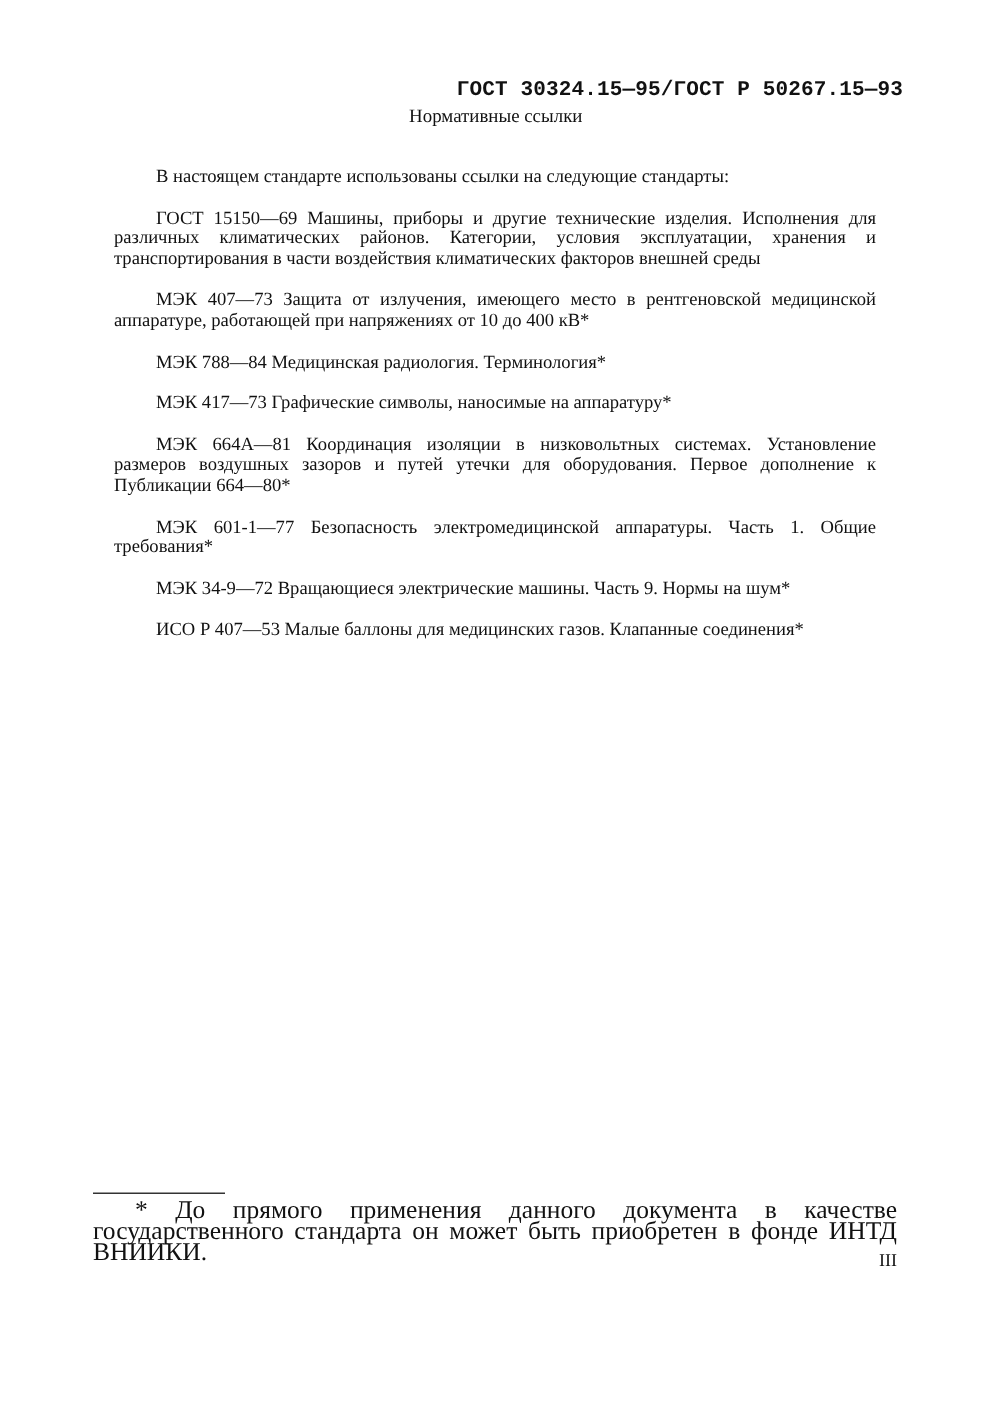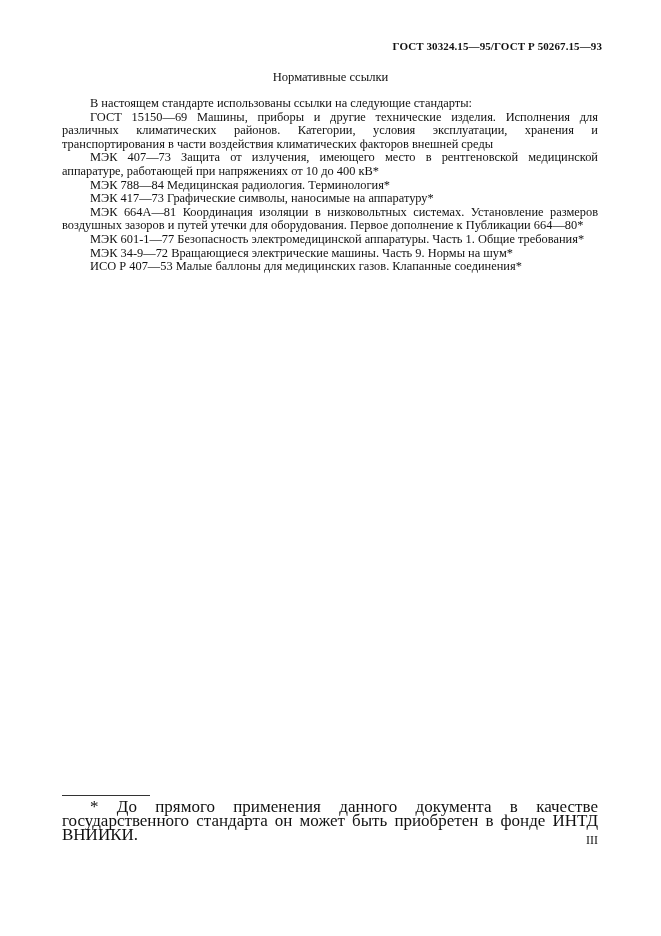--- a/index.html
+++ b/index.html
@@ -1,21 +1,21 @@
 <!DOCTYPE html>
 <html><head>
 <meta charset="utf-8">
 <style>
   html, body { margin:0; padding:0; background:#ffffff; }
   body { width:661px; height:936px; position:relative; overflow:hidden;
          font-family:"Liberation Serif","DejaVu Serif",serif; color:#111; }
-  .header { position:absolute; top:40px; right:59px; font-weight:bold; font-size:11px; letter-spacing:0.1px; }
+  .header { position:absolute; top:52px; right:59px; font-weight:bold; font-size:14px; letter-spacing:0.1px;font-family:Liberation Mono, monospace; }
   .title { position:absolute; top:70px; left:0; width:661px; text-align:center; font-size:12.6px; }
   .body { position:absolute; top:97px; left:62px; width:536px; font-size:12.4px; line-height:13.6px; }
-  .p { text-indent:28px; text-align:justify; text-align-last:left; margin:0; }
+  .p { text-indent:28px; text-align:justify; text-align-last:left; margin:14px; }
   .footnote-rule { position:absolute; top:795px; left:62px; width:88px; border-top:1px solid #333; }
   .footnote { position:absolute; top:800px; left:62px; width:536px; font-size:17px; line-height:14px; text-indent:28px; text-align:justify; }
   .pagenum { position:absolute; top:833px; right:63px; font-size:12px; }
 </style>
 </head>
 <body>
 
 <div class="header">ГОСТ 30324.15—95/ГОСТ Р 50267.15—93</div>
 <div class="title">Нормативные ссылки</div>
 

